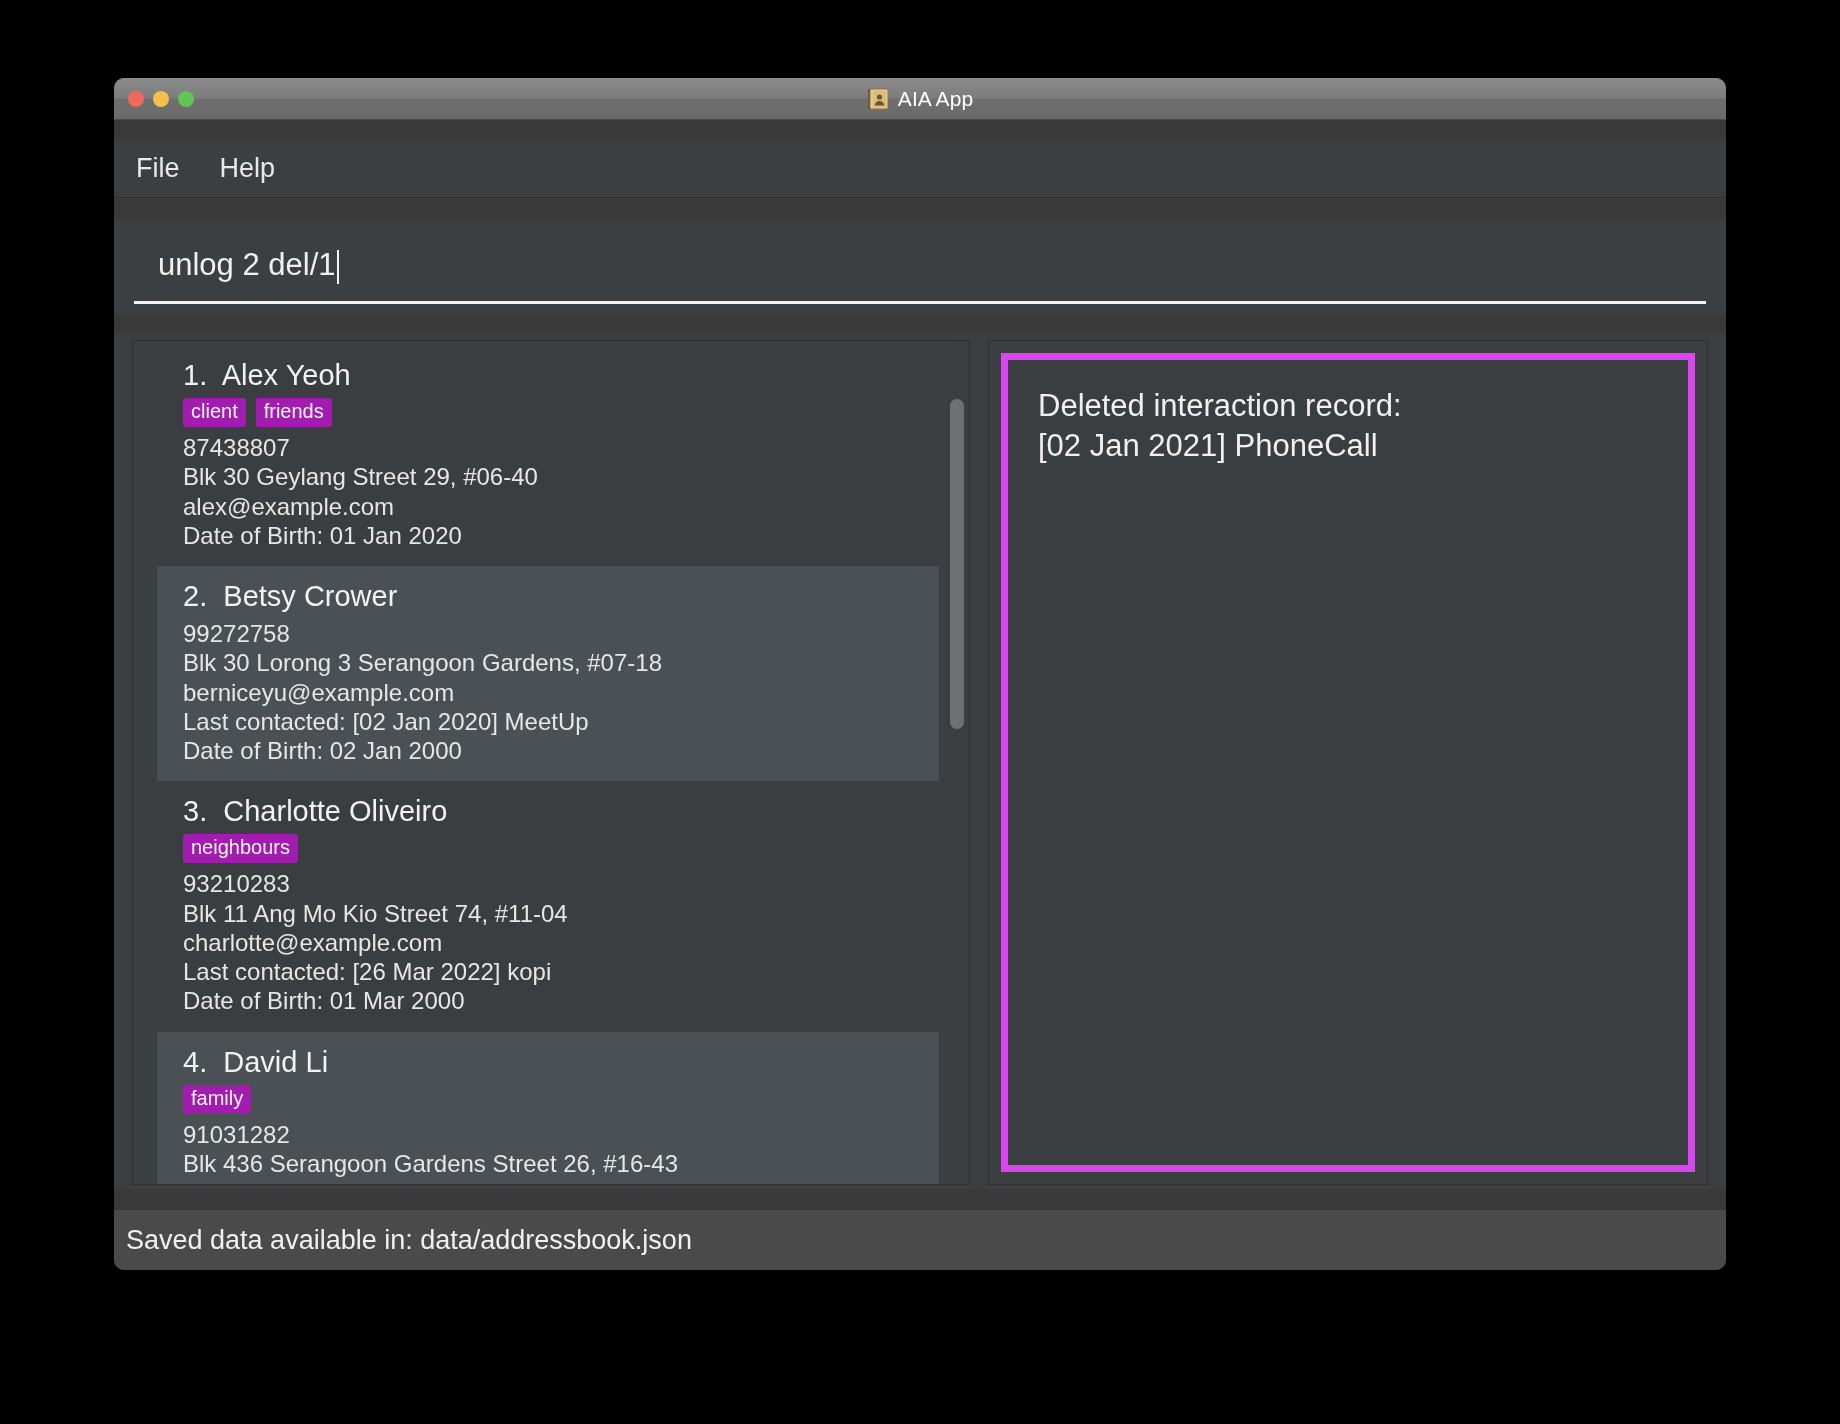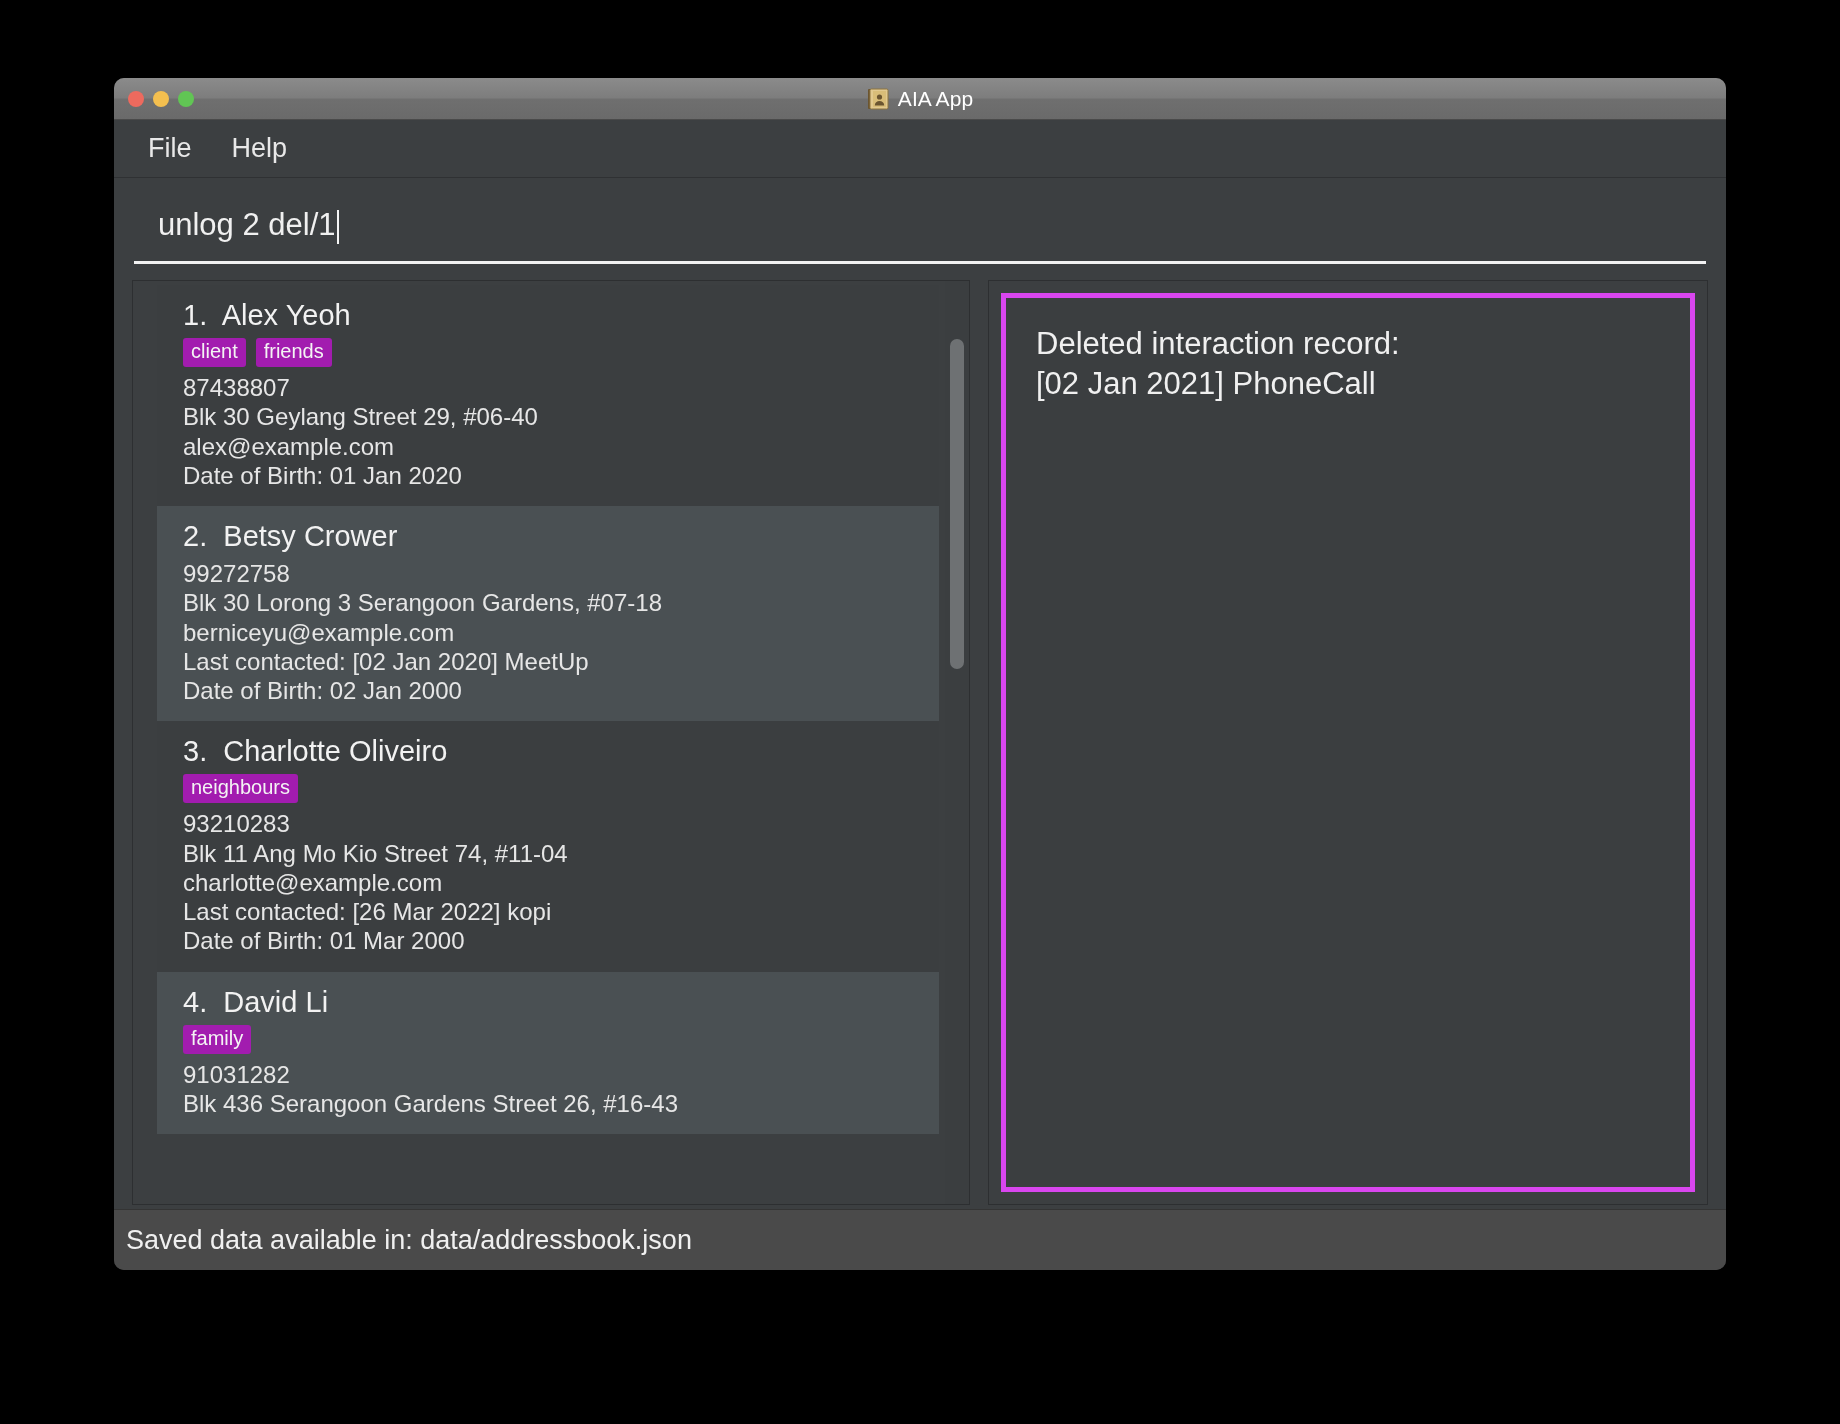--- a/index.html
+++ b/index.html
@@ -25,20 +25,21 @@
     left: 114px;
     top: 78px;
     width: 1612px;
     height: 1192px;
     border-radius: 10px;
     overflow: hidden;
     box-shadow: 0 6px 26px rgba(0,0,0,0.85);
     display: flex;
     flex-direction: column;
     background: #3a3a3a;
+    gap: 20px;
   }
 
   
   .titlebar {
     position: relative;
     height: 41px;
     flex: 0 0 41px;
     background: linear-gradient(to bottom, #8b8b8b 0%, #7d7d7d 48%, #6f6f6f 52%, #6a6a6a 100%);
     border-bottom: 1px solid #4a4a4a;
     display: flex;
@@ -84,21 +85,21 @@
     color: #ffffff;
     letter-spacing: 0.1px;
   }
 
   
   .menubar {
     flex: 0 0 57px;
     background: #3c3f41;
     display: flex;
     align-items: center;
-    padding-left: 18px;
+    padding-left: 6px;
     gap: 8px;
     border-bottom: 1px solid #2f3133;
   }
   .menu-item {
     color: #e8e8e8;
     font-size: 27px;
     padding: 4px 16px;
     border-radius: 3px;
     cursor: default;
   }
@@ -214,21 +215,21 @@
   .right-pane {
     flex: 1;
     border: 1px solid #2d2f31;
     background: #3c3f41;
     padding: 12px;
     min-height: 0;
   }
   .right-inner {
     width: 100%;
     height: 100%;
-    border: 5px solid #d946ef;
+    border: 7px solid #d946ef;
     background: #3b3e40;
     padding: 26px 30px;
     box-sizing: border-box;
   }
   .result-line {
     font-size: 31px;
     color: #f0f0f0;
     line-height: 1.28;
     white-space: pre;
   }

